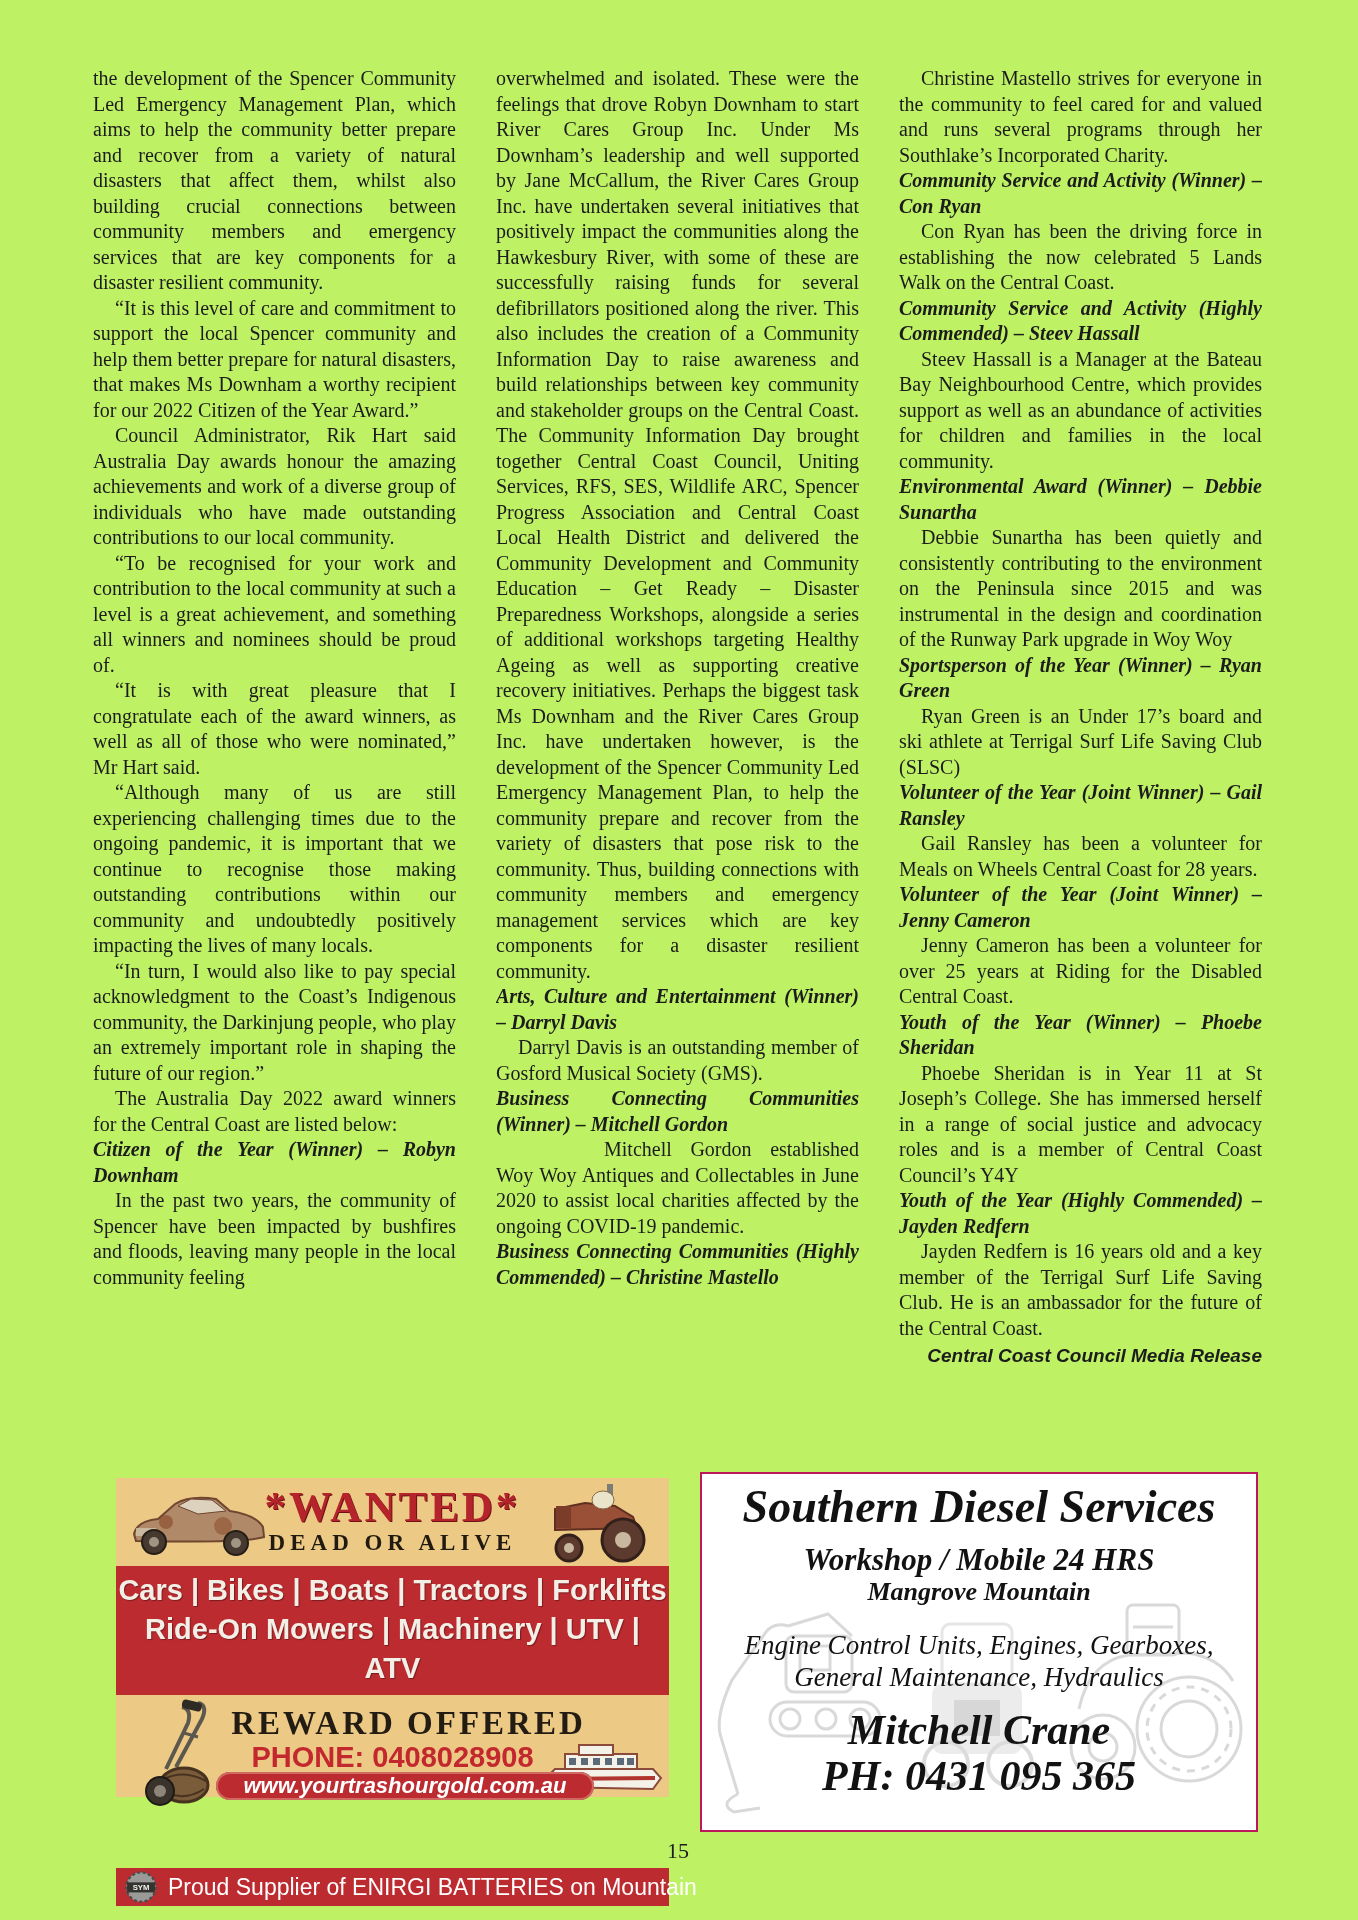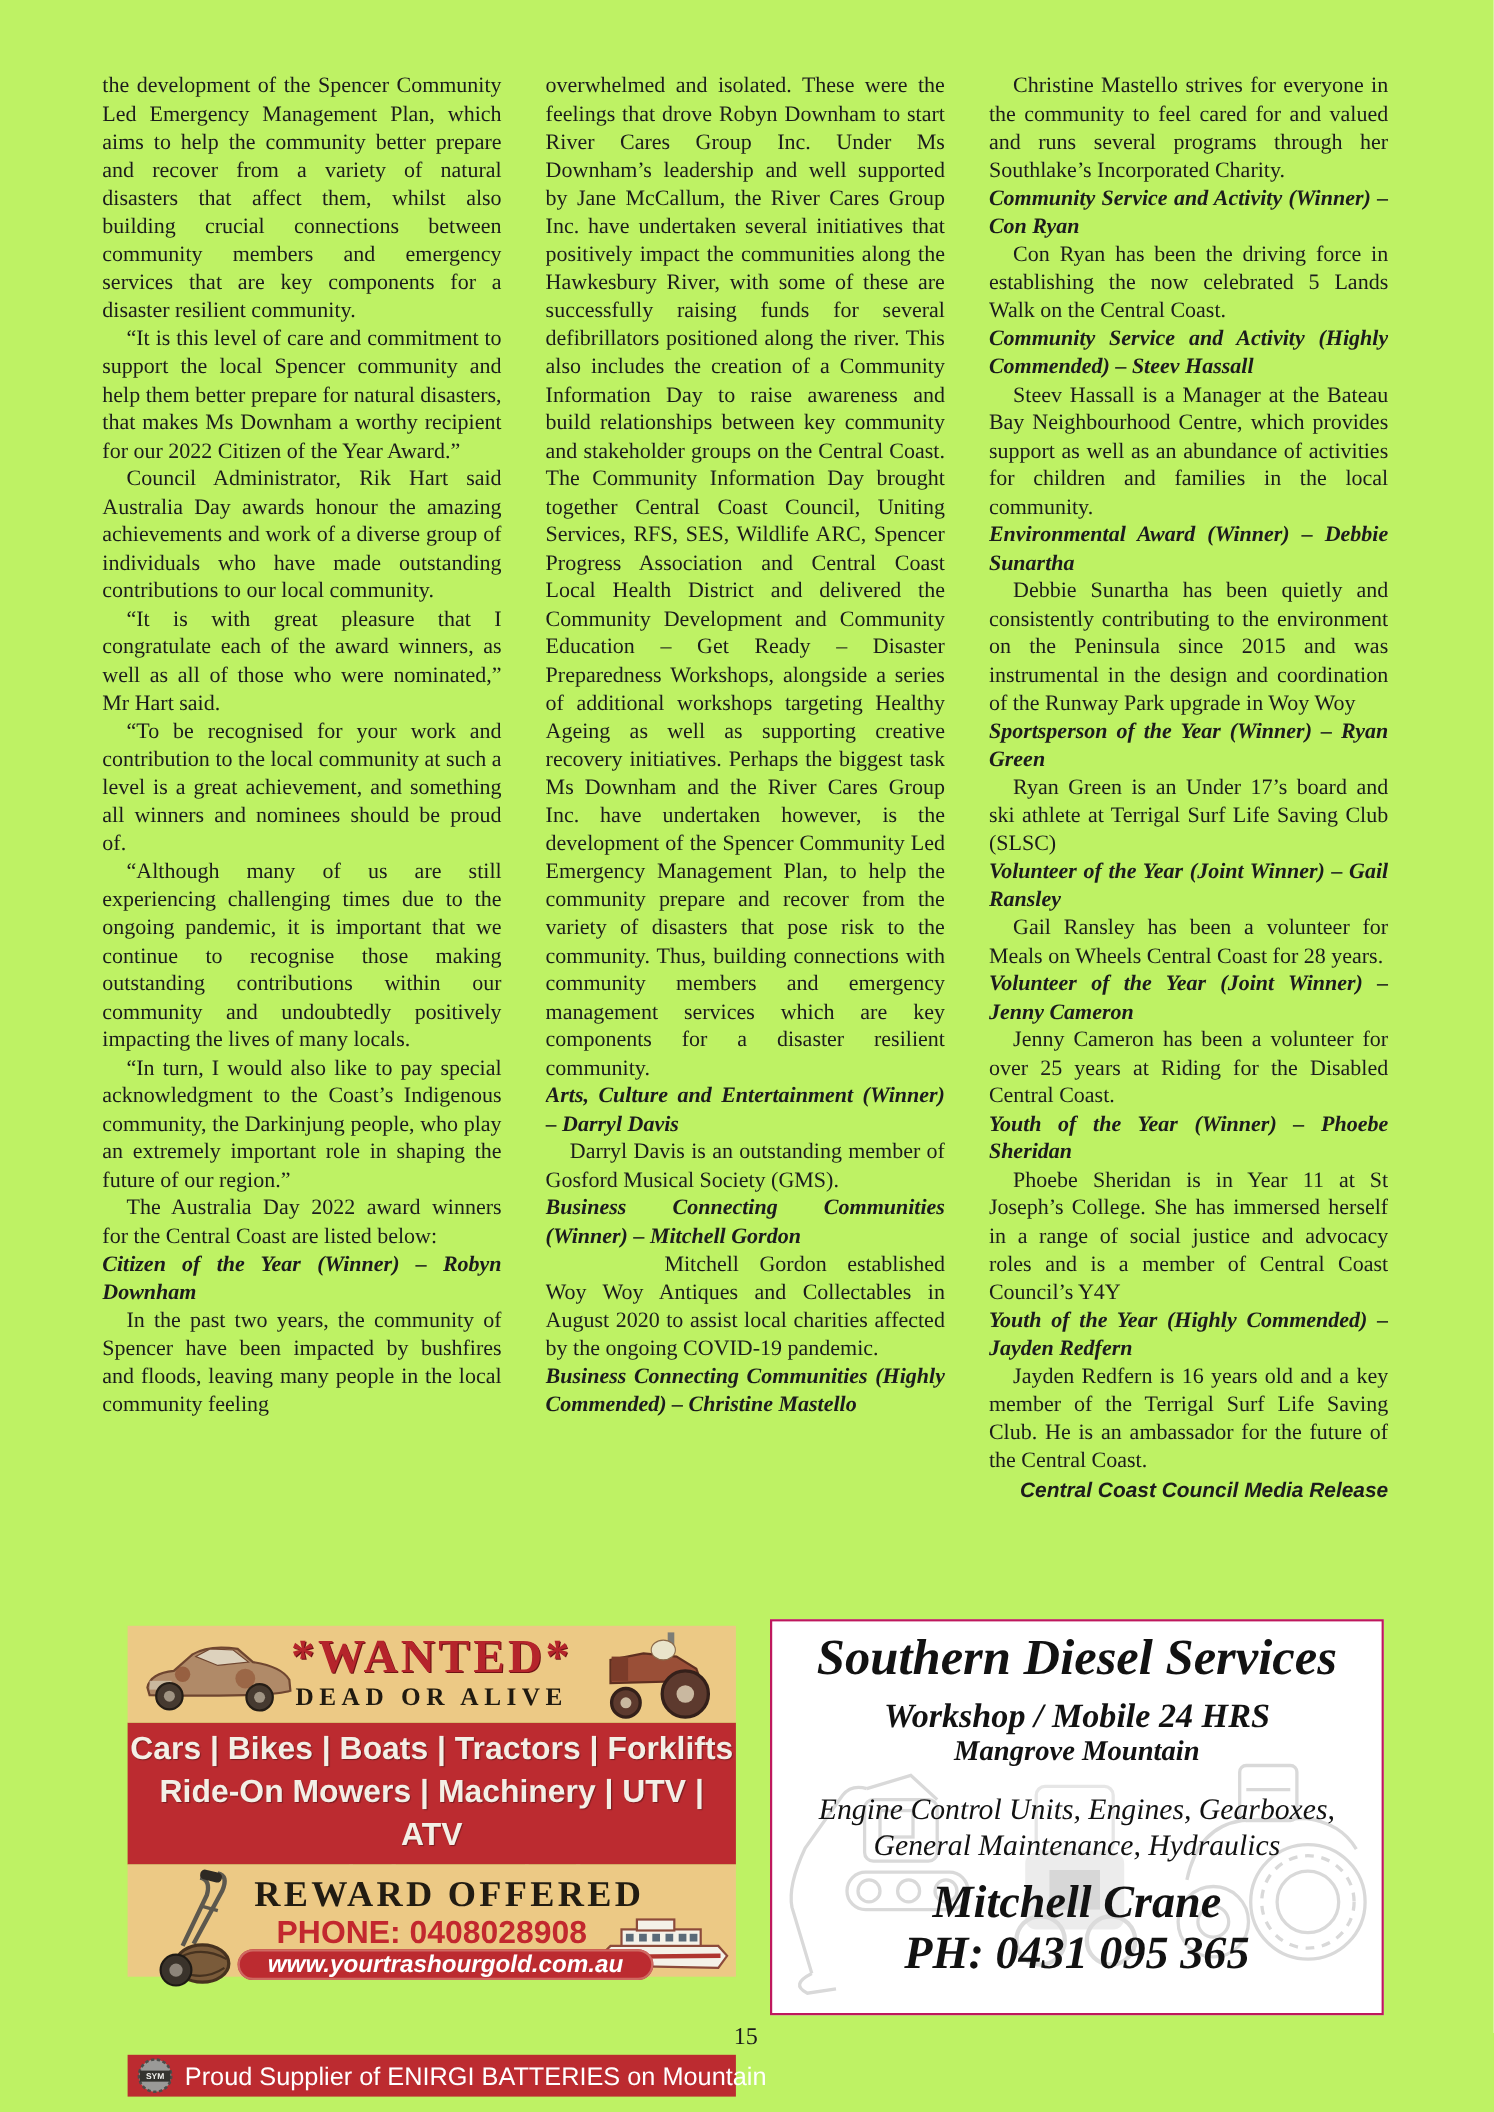--- a/index.html
+++ b/index.html
@@ -70,34 +70,34 @@
 </head>
 <body>
 
 <div class="page">
 
   <div class="columns">
     <div class="col">
         <p class="body ind-none">the development of the Spencer Community Led Emergency Management Plan, which aims to help the community better prepare and recover from a variety of natural disasters that affect them, whilst also building crucial connections between community members and emergency services that are key components for a disaster resilient community.</p>
         <p class="body ind-normal">“It is this level of care and commitment to support the local Spencer community and help them better prepare for natural disasters, that makes Ms Downham a worthy recipient for our 2022 Citizen of the Year Award.”</p>
         <p class="body ind-normal">Council Administrator, Rik Hart said Australia Day awards honour the amazing achievements and work of a diverse group of individuals who have made outstanding contributions to our local community.</p>
+        <p class="body ind-normal">“To be recognised for your work and contribution to the local community at such a level is a great achievement, and something all winners and nominees should be proud of.</p>
         <p class="body ind-normal">“It is with great pleasure that I congratulate each of the award winners, as well as all of those who were nominated,” Mr Hart said.</p>
-        <p class="body ind-normal">“To be recognised for your work and contribution to the local community at such a level is a great achievement, and something all winners and nominees should be proud of.</p>
         <p class="body ind-normal">“Although many of us are still experiencing challenging times due to the ongoing pandemic, it is important that we continue to recognise those making outstanding contributions within our community and undoubtedly positively impacting the lives of many locals.</p>
         <p class="body ind-normal">“In turn, I would also like to pay special acknowledgment to the Coast’s Indigenous community, the Darkinjung people, who play an extremely important role in shaping the future of our region.”</p>
         <p class="body ind-normal">The Australia Day 2022 award winners for the Central Coast are listed below:</p>
         <p class="heading">Citizen of the Year (Winner) – Robyn Downham</p>
         <p class="body ind-normal">In the past two years, the community of Spencer have been impacted by bushfires and floods, leaving many people in the local community feeling</p>
       </div>
     <div class="col">
         <p class="body ind-none">overwhelmed and isolated. These were the feelings that drove Robyn Downham to start River Cares Group Inc. Under Ms Downham’s leadership and well supported by Jane McCallum, the River Cares Group Inc. have undertaken several initiatives that positively impact the communities along the Hawkesbury River, with some of these are successfully raising funds for several defibrillators positioned along the river. This also includes the creation of a Community Information Day to raise awareness and build relationships between key community and stakeholder groups on the Central Coast. The Community Information Day brought together Central Coast Council, Uniting Services, RFS, SES, Wildlife ARC, Spencer Progress Association and Central Coast Local Health District and delivered the Community Development and Community Education – Get Ready – Disaster Preparedness Workshops, alongside a series of additional workshops targeting Healthy Ageing as well as supporting creative recovery initiatives. Perhaps the biggest task Ms Downham and the River Cares Group Inc. have undertaken however, is the development of the Spencer Community Led Emergency Management Plan, to help the community prepare and recover from the variety of disasters that pose risk to the community. Thus, building connections with community members and emergency management services which are key components for a disaster resilient community.</p>
         <p class="heading">Arts, Culture and Entertainment (Winner) – Darryl Davis</p>
         <p class="body ind-normal">Darryl Davis is an outstanding member of Gosford Musical Society (GMS).</p>
         <p class="heading">Business Connecting Communities (Winner) – Mitchell Gordon</p>
-        <p class="body ind-large">Mitchell Gordon established Woy Woy Antiques and Collectables in August 2020 to assist local charities affected by the ongoing COVID-19 pandemic.</p>
+        <p class="body ind-large">Mitchell Gordon established Woy Woy Antiques and Collectables in June 2020 to assist local charities affected by the ongoing COVID-19 pandemic.</p>
         <p class="heading">Business Connecting Communities (Highly Commended) – Christine Mastello</p>
       </div>
     <div class="col">
         <p class="body ind-normal">Christine Mastello strives for everyone in the community to feel cared for and valued and runs several programs through her Southlake’s Incorporated Charity.</p>
         <p class="heading">Community Service and Activity (Winner) – Con Ryan</p>
         <p class="body ind-normal">Con Ryan has been the driving force in establishing the now celebrated 5 Lands Walk on the Central Coast.</p>
         <p class="heading">Community Service and Activity (Highly Commended) – Steev Hassall</p>
         <p class="body ind-normal">Steev Hassall is a Manager at the Bateau Bay Neighbourhood Centre, which provides support as well as an abundance of activities for children and families in the local community.</p>
         <p class="heading">Environmental Award (Winner) – Debbie Sunartha</p>
         <p class="body ind-normal">Debbie Sunartha has been quietly and consistently contributing to the environment on the Peninsula since 2015 and was instrumental in the design and coordination of the Runway Park upgrade in Woy Woy</p>

